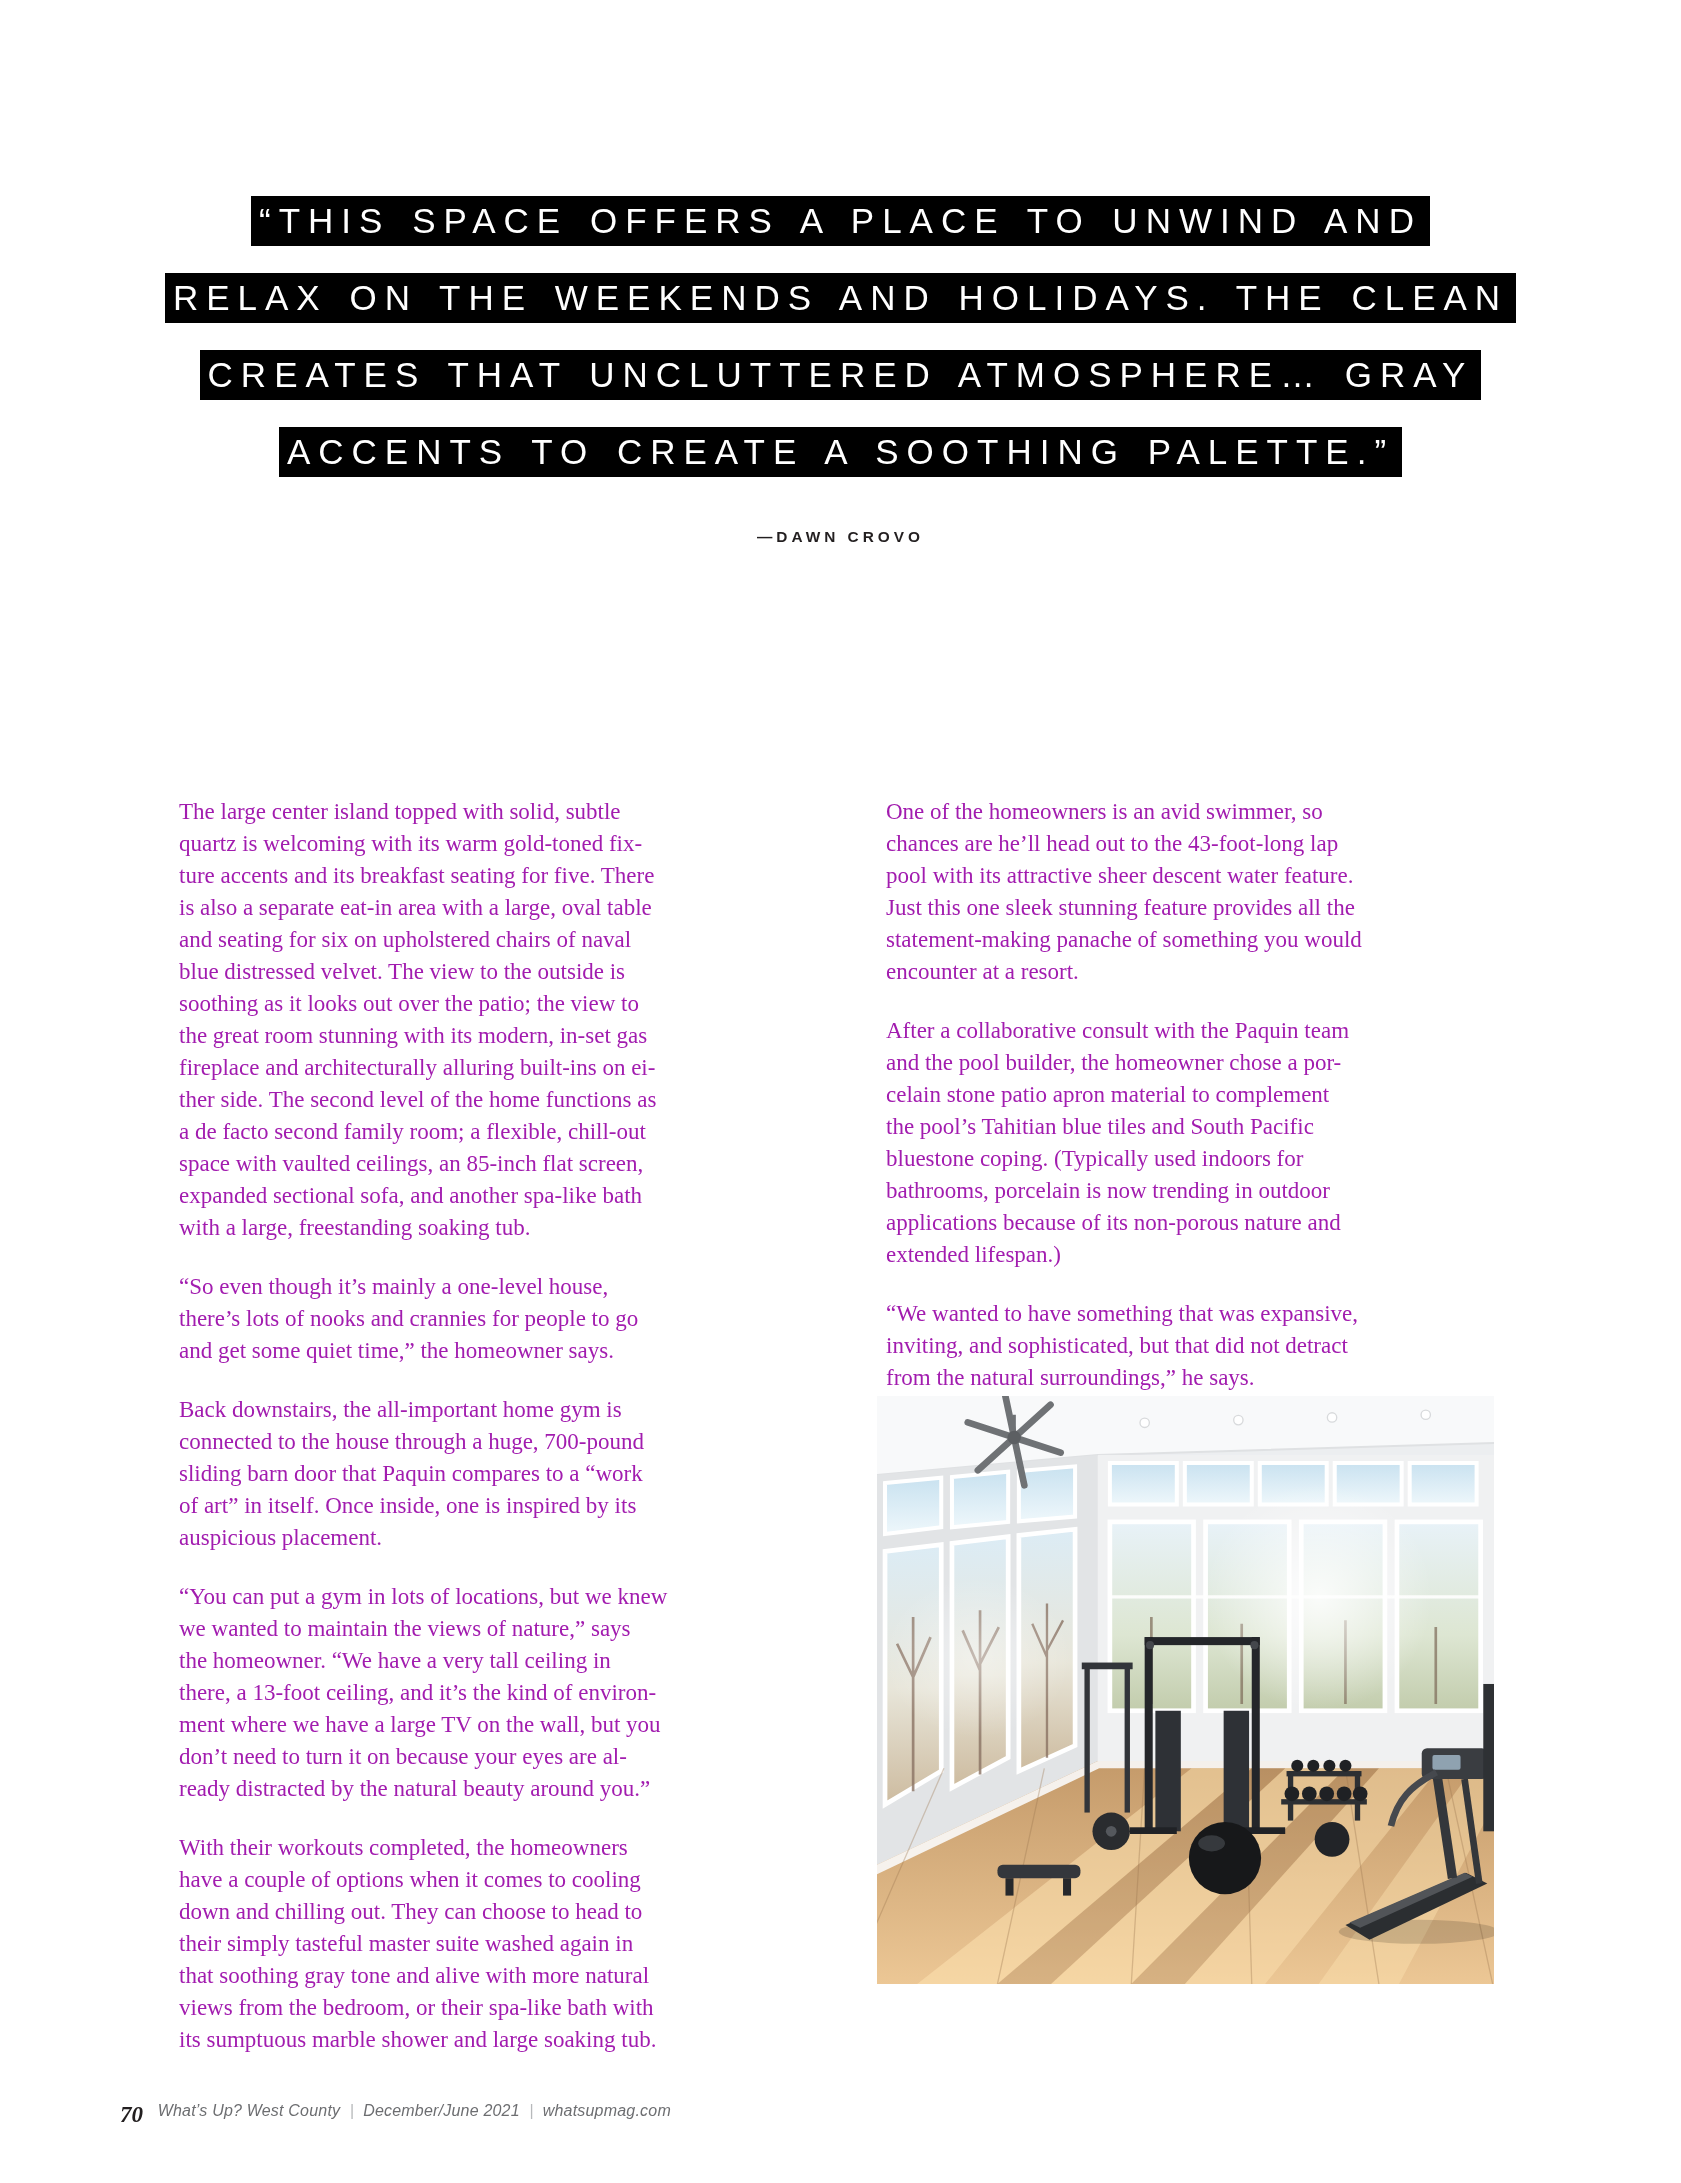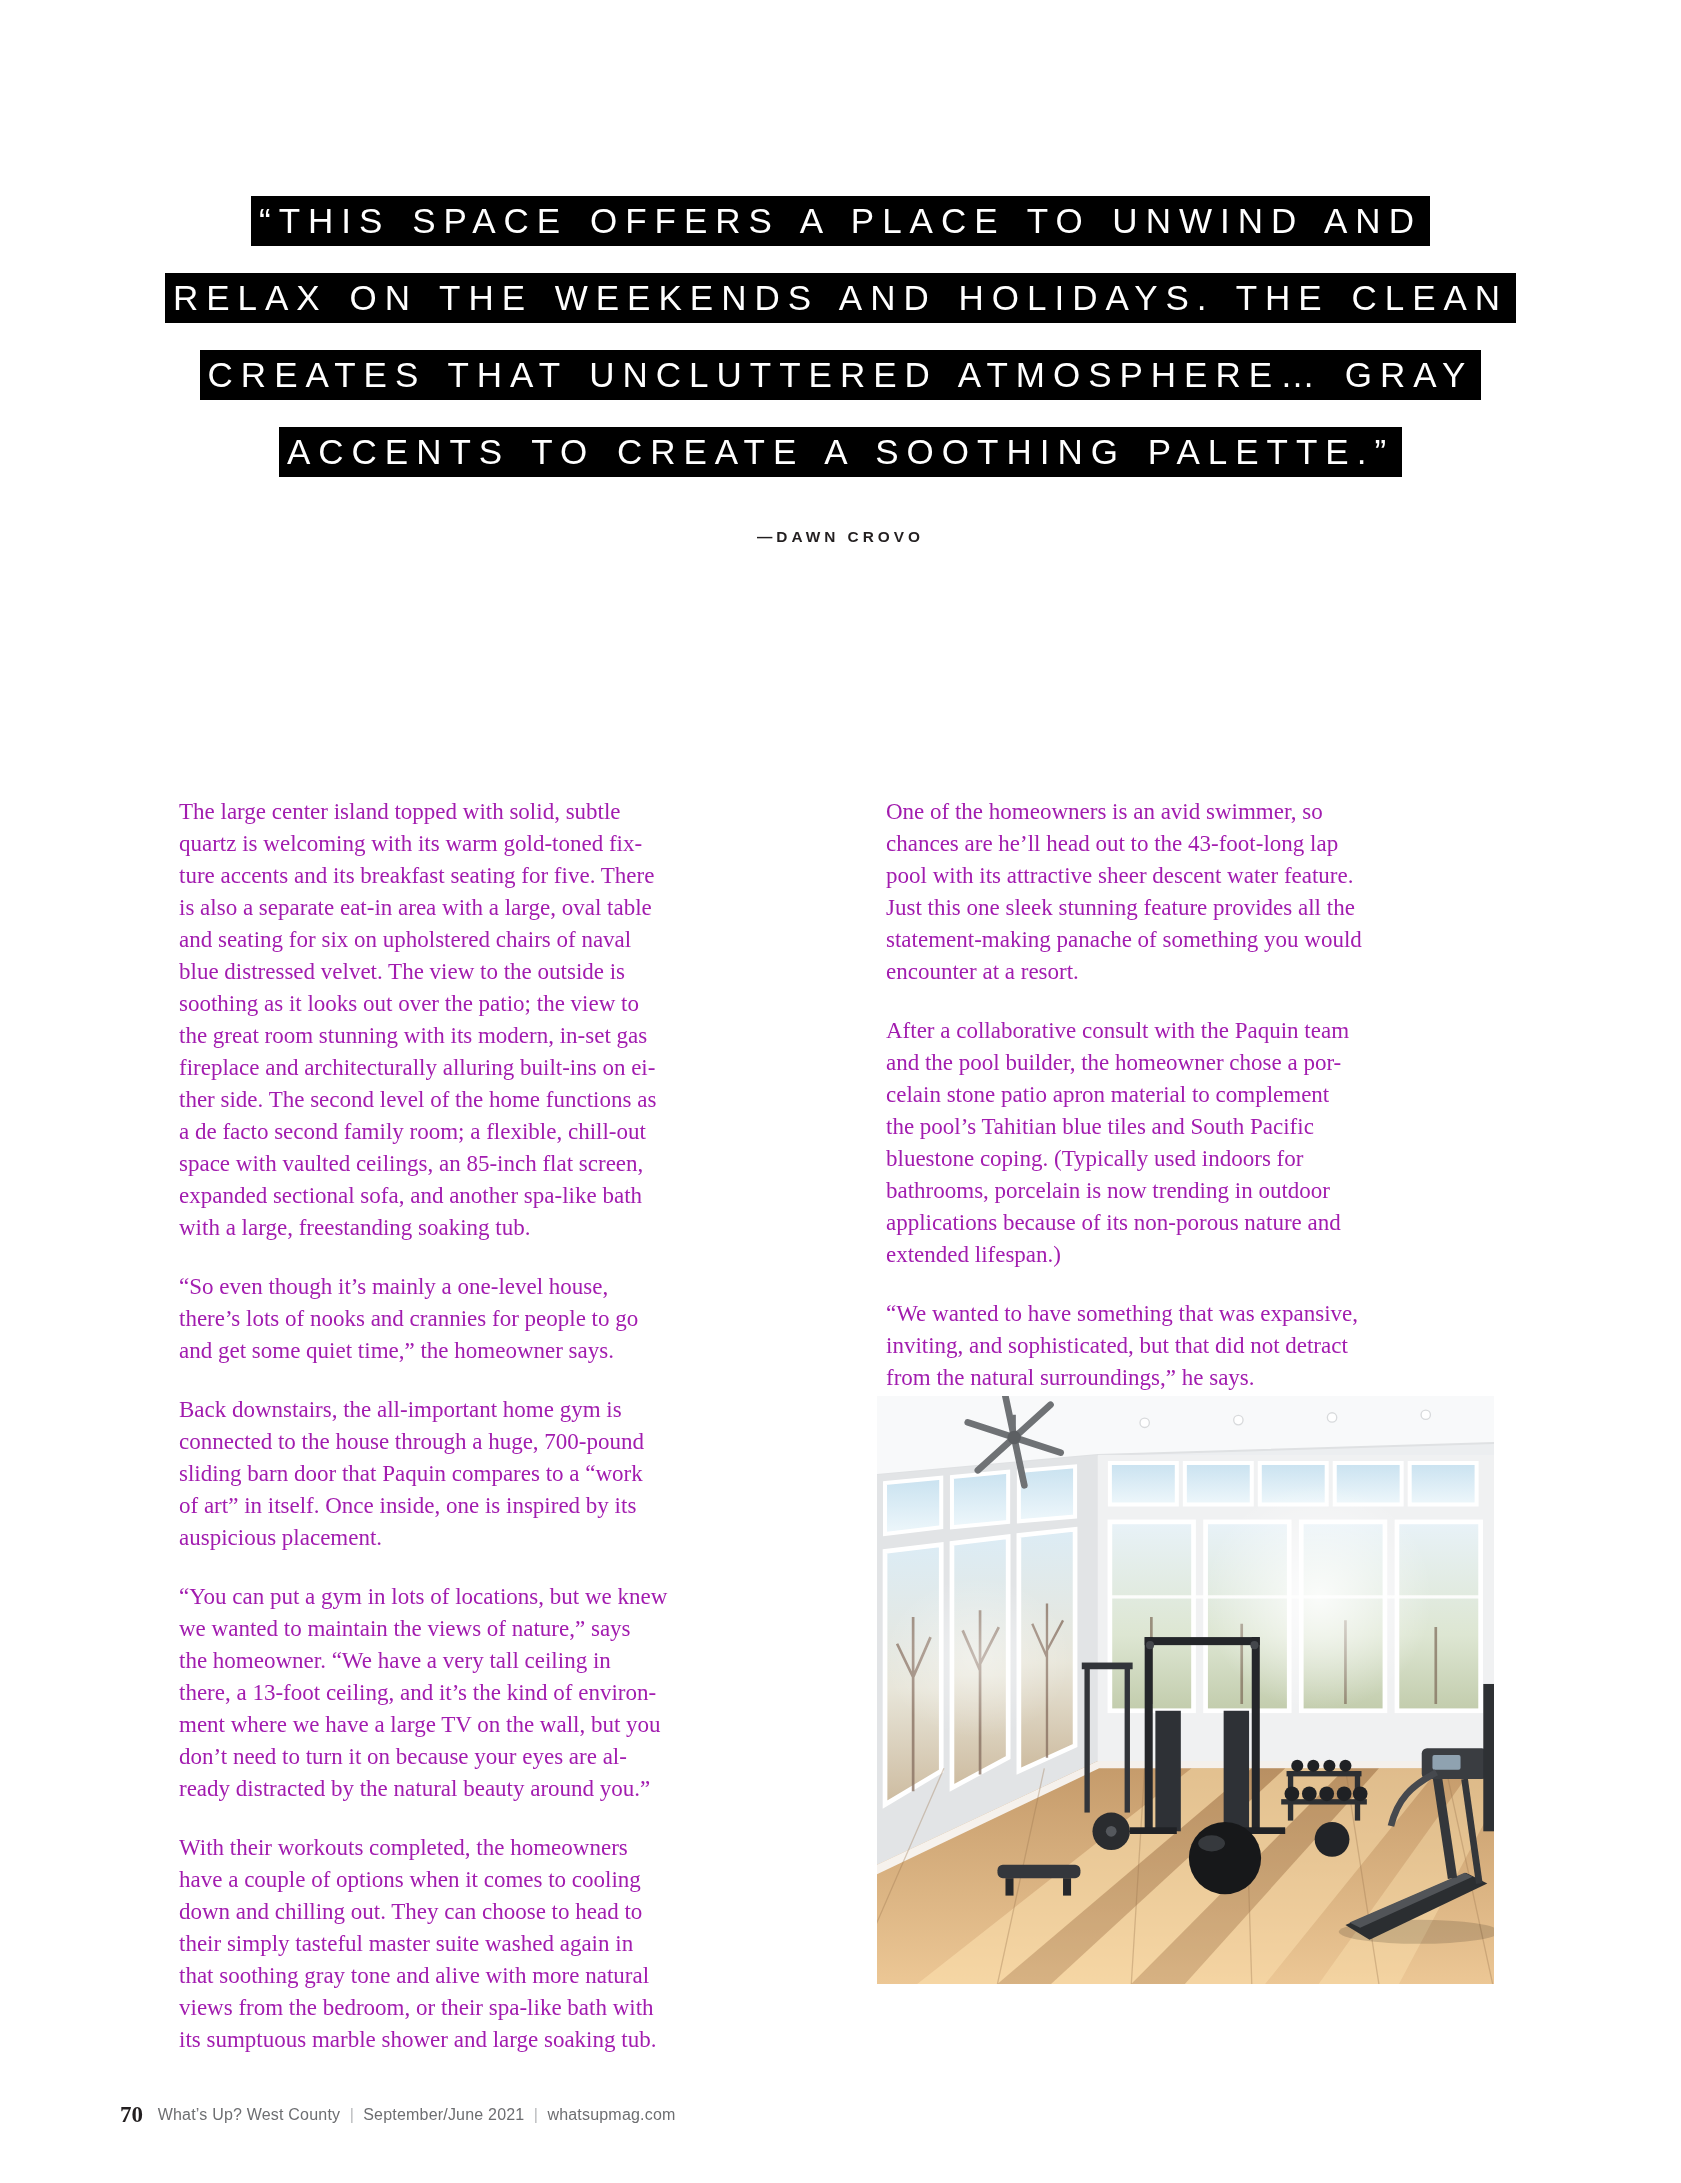--- a/index.html
+++ b/index.html
@@ -70,22 +70,23 @@
     overflow: hidden;
   }
   .gym-photo svg { display: block; width: 100%; height: 100%; }
 
   
   .footer {
     position: absolute;
     left: 120px;
     top: 2102px;
     display: flex;
-    align-items: center;
+    align-items: flex-start;
     font-family: "Liberation Sans", sans-serif;
+    font-style: italic;
   }
   .footer .page-number {
     font-family: "Liberation Serif", serif;
     font-weight: bold;
     font-size: 23px;
     color: #231f20;
     margin-right: 14.7px;
   }
   .footer .seg { font-size: 16px; color: #6d6e71; letter-spacing: 0.2px; }
   .footer .bar { font-size: 16px; color: #b7b9bb; margin: 0 9.4px; }
@@ -307,19 +308,19 @@
         <rect x="192" y="720" width="12" height="26" fill="#26282c"></rect>
         <rect x="278" y="720" width="12" height="26" fill="#26282c"></rect>
       </g>
     </svg>
   </figure>
 
   <div class="footer">
     <span class="page-number">70</span>
     <span class="seg">What’s Up? West County</span>
     <span class="bar">|</span>
-    <span class="seg">September/June 2021</span>
+    <span class="seg">December/June 2021</span>
     <span class="bar">|</span>
     <span class="seg">whatsupmag.com</span>
   </div>
 
 </div>
 
 
 </body></html>

